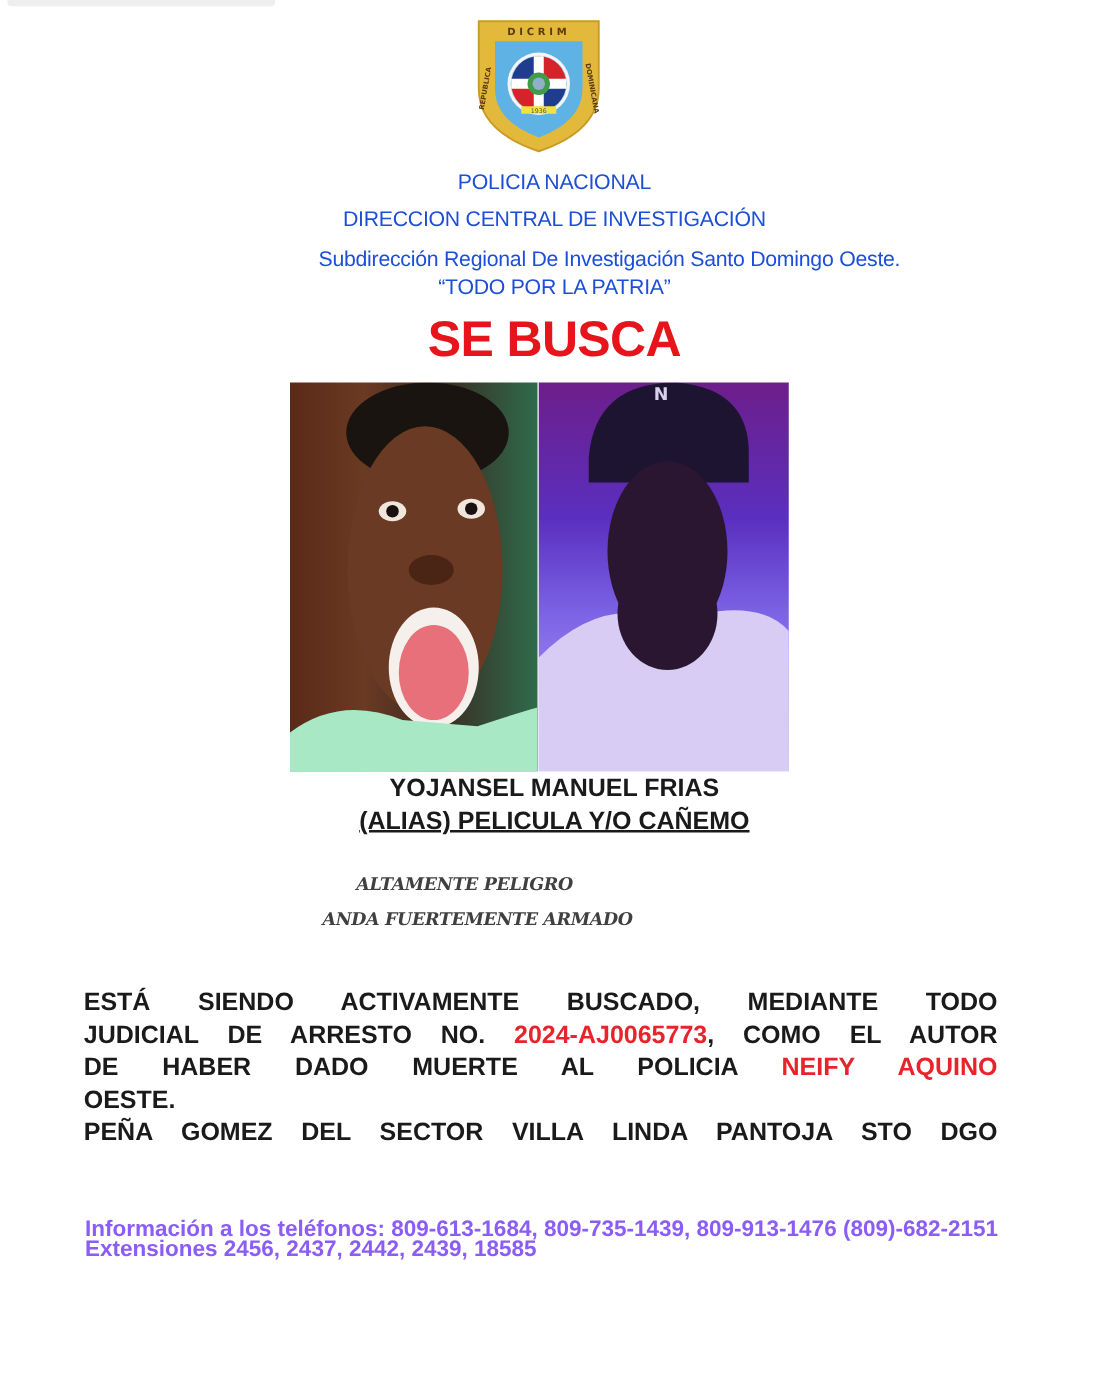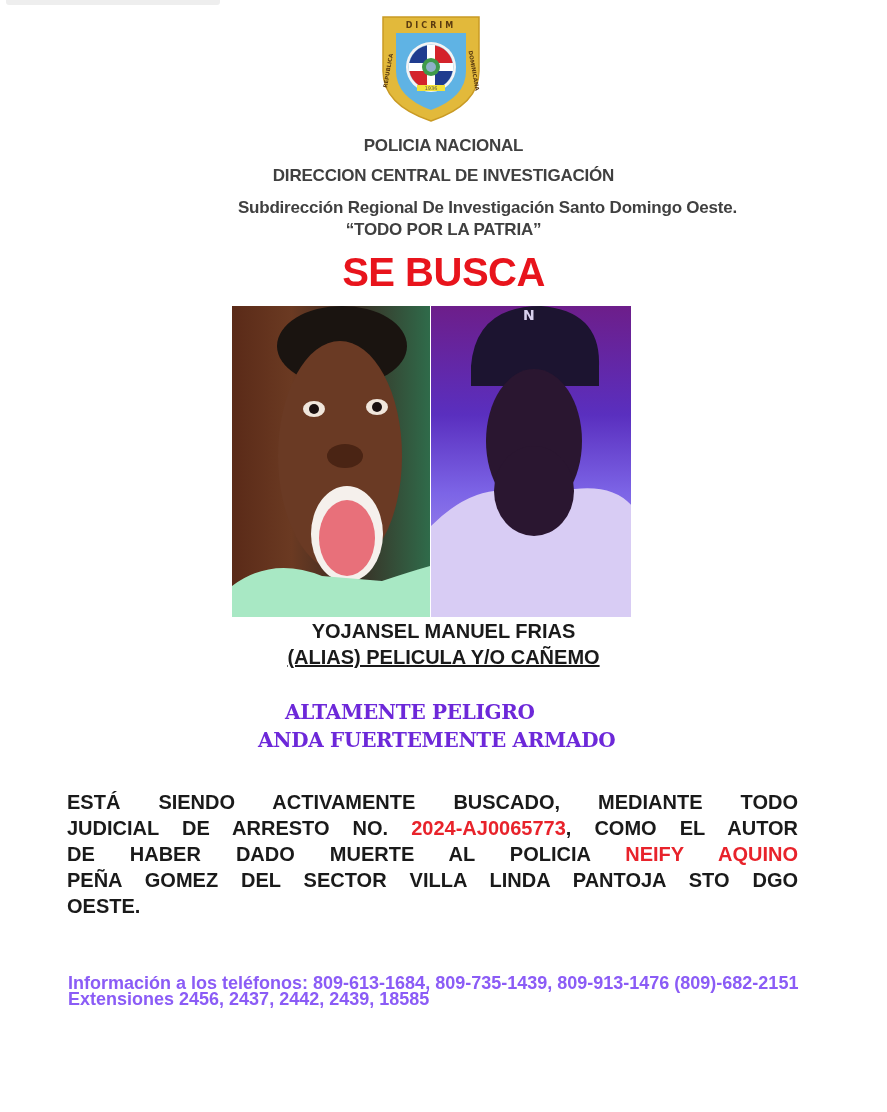--- a/index.html
+++ b/index.html
@@ -3,39 +3,39 @@
 <meta charset="utf-8">
 <style>
   html, body { margin: 0; padding: 0; background: #ffffff; }
   body { width: 887px; height: 1112px; position: relative; overflow: hidden; }
   .topbar { position: absolute; left: 6px; top: 0; width: 214px; height: 5px; background: #eeeeee; border-radius: 0 0 3px 3px; }
 
   
   .logo { position: absolute; left: 379px; top: 13px; width: 104px; height: 110px; }
 
   .center-line { position: absolute; left: 0; width: 887px; text-align: center; white-space: nowrap; }
-  .hdr { font-family: "Liberation Sans", sans-serif; font-weight: bold; color: #404040; font-size: 17px; letter-spacing: -0.2px; }
+  .hdr { font-family: "Liberation Sans", sans-serif; font-weight: normal; color: #1d4ed8; font-size: 17px; letter-spacing: -0.2px; }
   .hdr1 { top: 136px; }
   .hdr2 { top: 166px; }
   .hdr3 { top: 198px; padding-left: 44px; }
   .hdr4 { top: 220px; }
 
   .sebusca { top: 250px; font-family: "Liberation Sans", sans-serif; font-weight: bold; font-size: 40px; color: #e8141c; letter-spacing: -0.5px; }
 
   
   .photos { position: absolute; left: 232px; top: 306px; width: 399px; height: 311px; display: flex; }
   .photo { position: relative; height: 100%; overflow: hidden; }
   .photo-left { width: 198px; background: linear-gradient(90deg, #5a2a18 0%, #6b3a22 30%, #3a2a22 60%, #2f6b4a 100%); }
   .photo-right { width: 201px; margin-left: 1px; background: linear-gradient(180deg, #6d1e8a 0%, #5a2fbf 35%, #7c64e6 60%, #b8a6f2 100%); }
 
   .name { font-family: "Liberation Sans", sans-serif; font-weight: bold; font-size: 20px; color: #1a1a1a; }
   .name1 { top: 620px; left: 0; }
   .name2 { top: 646px; left: 0; text-decoration: underline; }
 
-  .warn { position: absolute; font-family: "DejaVu Serif", serif; font-weight: bold; font-size: 20px; color: #6d28d9; white-space: nowrap; letter-spacing: -0.3px; }
+  .warn { position: absolute; font-family: "DejaVu Serif", serif; font-weight: bold; font-size: 14px; color: #404040; white-space: nowrap; letter-spacing: -0.3px; font-style: italic; }
   .warn1 { left: 285px; top: 700px; }
   .warn2 { left: 258px; top: 728px; }
 
   .body-text { position: absolute; left: 67px; top: 789px; width: 731px; font-family: "Liberation Sans", sans-serif; font-weight: bold; font-size: 20px; line-height: 26px; color: #1a1a1a; text-align: justify; text-align-last: left; }
   .red { color: #e8232b; }
   .line { display: block; text-align: justify; text-align-last: justify; }
   .line.last { text-align-last: left; }
 
   .contact { position: absolute; left: 68px; font-family: "Liberation Sans", sans-serif; font-weight: bold; font-size: 18px; color: #8b5cf6; white-space: nowrap; }
   .contact1 { top: 973px; }
@@ -105,18 +105,18 @@
 <div class="center-line name name1">YOJANSEL MANUEL FRIAS</div>
 <div class="center-line name name2">(ALIAS) PELICULA Y/O CAÑEMO</div>
 
 <div class="warn warn1">ALTAMENTE PELIGRO</div>
 <div class="warn warn2">ANDA FUERTEMENTE ARMADO</div>
 
 <div class="body-text">
   <span class="line">ESTÁ SIENDO ACTIVAMENTE BUSCADO, MEDIANTE TODO</span>
   <span class="line"><span>JUDICIAL DE ARRESTO  NO. </span><span class="red">2024-AJ0065773</span><span>, COMO EL AUTOR</span></span>
   <span class="line"><span>DE HABER DADO MUERTE AL POLICIA </span><span class="red">NEIFY AQUINO</span></span>
+  <span class="line last">OESTE.</span>
   <span class="line">PEÑA GOMEZ DEL SECTOR VILLA LINDA PANTOJA STO DGO</span>
-  <span class="line last">OESTE.</span>
 </div>
 
 <div class="contact contact1">Información a los teléfonos: 809-613-1684, 809-735-1439, 809-913-1476 (809)-682-2151</div>
 <div class="contact contact2">Extensiones 2456, 2437, 2442, 2439, 18585</div>
 
 </body></html>

